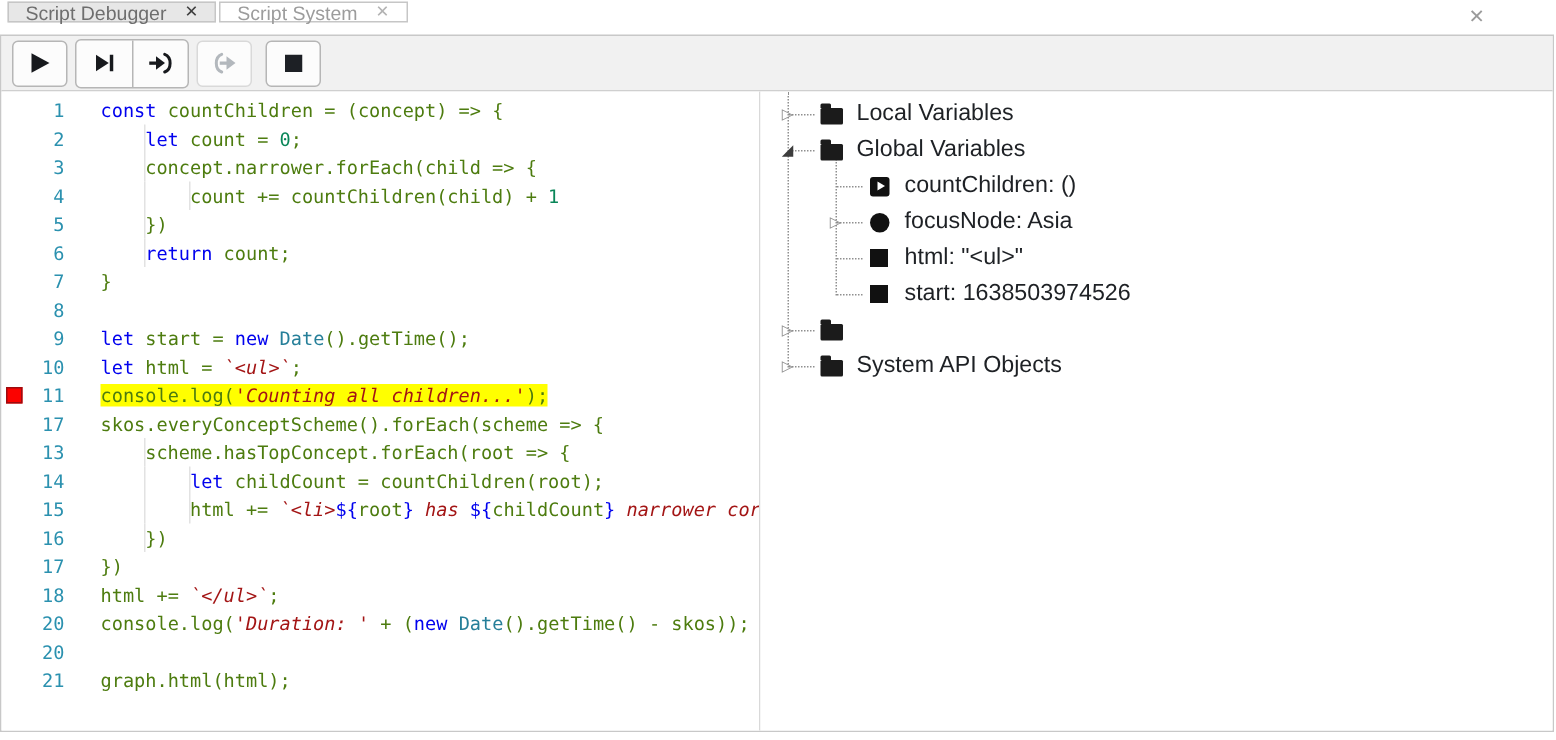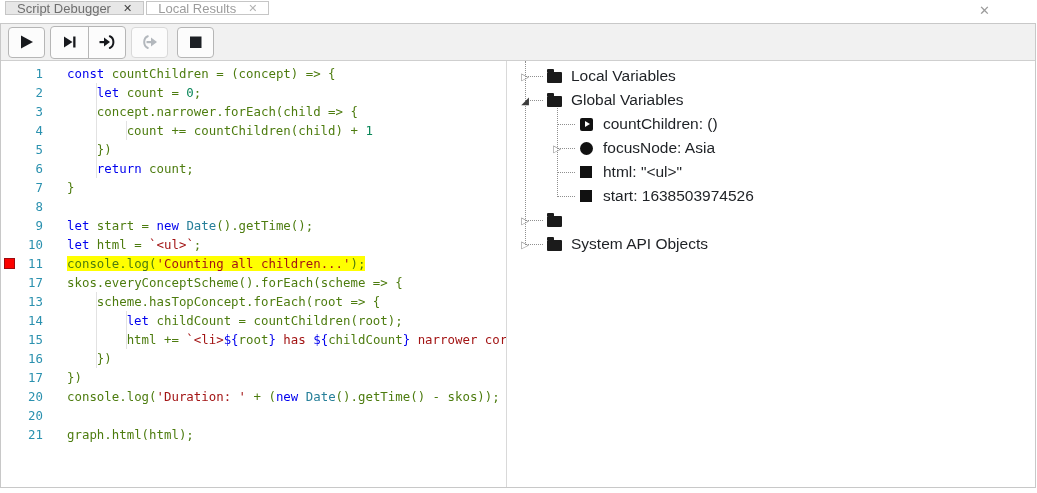--- a/index.html
+++ b/index.html
@@ -36,21 +36,21 @@
   
   .cl { height:19px; display:flex; white-space:pre; line-height:19px; }
   .ln-bp { width:16px; flex:0 0 16px; display:flex; align-items:center; justify-content:center; }
   .bp { width:11px; height:11px; background:#fb0200; border:1px solid #9d0b0f; }
   .ln-num { width:26px; flex:0 0 26px; text-align:right; color:#2b91af; }
   .ln-code { padding-left:24px; white-space:pre; }
   .guide { display:inline-block; width:4ch; height:19px; border-right:1px solid #e2e2e2; vertical-align:top; }
   .hl { background:#ffff00; }
   .tk-def { color:#4d7c0f; }
   .tk-kw  { color:#0101ee; }
-  .tk-str { color:#a31515; }
+  .tk-str { color:#a31515;font-style:italic; }
   .tk-num { color:#098658; }
   .tk-type{ color:#267f99; }
 
   
   .vline { position:absolute; width:0; border-left:1px dotted #8f8f8f; }
   .vline-root { left:6px; top:0; height:184px; }
   .vline-child { left:38px; top:39px; height:97px; }
   .trow { position:relative; height:24px; display:flex; align-items:center; font-size:15.5px; color:#1e2125; }
   .trow .stub { position:absolute; top:12px; height:0; border-top:1px dotted #8f8f8f; width:17px; }
   .trow.lvl0 .stub { left:7px; }
@@ -72,21 +72,21 @@
 </style>
 </head>
 <body>
 
 <div class="tabbar">
   <div class="tab active">
     <span>Script Debugger</span>
     <span class="tab-close">✕</span>
   </div>
   <div class="tab">
-    <span>Local Results</span>
+    <span>Script System</span>
     <span class="tab-close">✕</span>
   </div>
   <span class="window-close">✕</span>
 </div>
 
 <div class="main">
   <div class="toolbar">
       <div class="tbtn">
         <span>
           <svg width="19" height="18" viewBox="0 0 19 18">
@@ -142,20 +142,21 @@
         <div class="cl"><div class="ln-bp"></div><div class="ln-num">8</div><div class="ln-code"></div></div>
         <div class="cl"><div class="ln-bp"></div><div class="ln-num">9</div><div class="ln-code"><span class="tk-kw">let</span><span class="tk-def"> start = </span><span class="tk-kw">new</span><span class="tk-def"> </span><span class="tk-type">Date</span><span class="tk-def">().getTime();</span></div></div>
         <div class="cl"><div class="ln-bp"></div><div class="ln-num">10</div><div class="ln-code"><span class="tk-kw">let</span><span class="tk-def"> html = </span><span class="tk-str">`&lt;ul&gt;`</span><span class="tk-def">;</span></div></div>
         <div class="cl"><div class="ln-bp"><div class="bp"></div></div><div class="ln-num">11</div><div class="ln-code"><span class="hl"><span class="tk-def">console.log(</span><span class="tk-str">'Counting all children...'</span><span class="tk-def">);</span></span></div></div>
         <div class="cl"><div class="ln-bp"></div><div class="ln-num">17</div><div class="ln-code"><span class="tk-def">skos.everyConceptScheme().forEach(scheme =&gt; {</span></div></div>
         <div class="cl"><div class="ln-bp"></div><div class="ln-num">13</div><div class="ln-code"><span class="guide"></span><span class="tk-def">scheme.hasTopConcept.forEach(root =&gt; {</span></div></div>
         <div class="cl"><div class="ln-bp"></div><div class="ln-num">14</div><div class="ln-code"><span class="guide"></span><span class="guide"></span><span class="tk-kw">let</span><span class="tk-def"> childCount = countChildren(root);</span></div></div>
         <div class="cl"><div class="ln-bp"></div><div class="ln-num">15</div><div class="ln-code"><span class="guide"></span><span class="guide"></span><span class="tk-def">html += </span><span class="tk-str">`&lt;li&gt;</span><span class="tk-kw">${</span><span class="tk-def">root</span><span class="tk-kw">}</span><span class="tk-str"> has </span><span class="tk-kw">${</span><span class="tk-def">childCount</span><span class="tk-kw">}</span><span class="tk-str"> narrower cor</span></div></div>
         <div class="cl"><div class="ln-bp"></div><div class="ln-num">16</div><div class="ln-code"><span class="guide"></span><span class="tk-def">})</span></div></div>
         <div class="cl"><div class="ln-bp"></div><div class="ln-num">17</div><div class="ln-code"><span class="tk-def">})</span></div></div>
+        <div class="cl"><div class="ln-bp"></div><div class="ln-num">18</div><div class="ln-code"><span class="tk-def">html += </span><span class="tk-str">`&lt;/ul&gt;`</span><span class="tk-def">;</span></div></div>
         <div class="cl"><div class="ln-bp"></div><div class="ln-num">20</div><div class="ln-code"><span class="tk-def">console.log(</span><span class="tk-str">'Duration: '</span><span class="tk-def"> + (</span><span class="tk-kw">new</span><span class="tk-def"> </span><span class="tk-type">Date</span><span class="tk-def">().getTime() - skos));</span></div></div>
         <div class="cl"><div class="ln-bp"></div><div class="ln-num">20</div><div class="ln-code"></div></div>
         <div class="cl"><div class="ln-bp"></div><div class="ln-num">21</div><div class="ln-code"><span class="tk-def">graph.html(html);</span></div></div>
       </div>
     <div class="splitter"></div>
     <div class="treepanel">
       <div class="vline vline-root"></div>
       <div class="vline vline-child"></div>
     <div class="trow lvl0">
           <span class="stub"></span>

